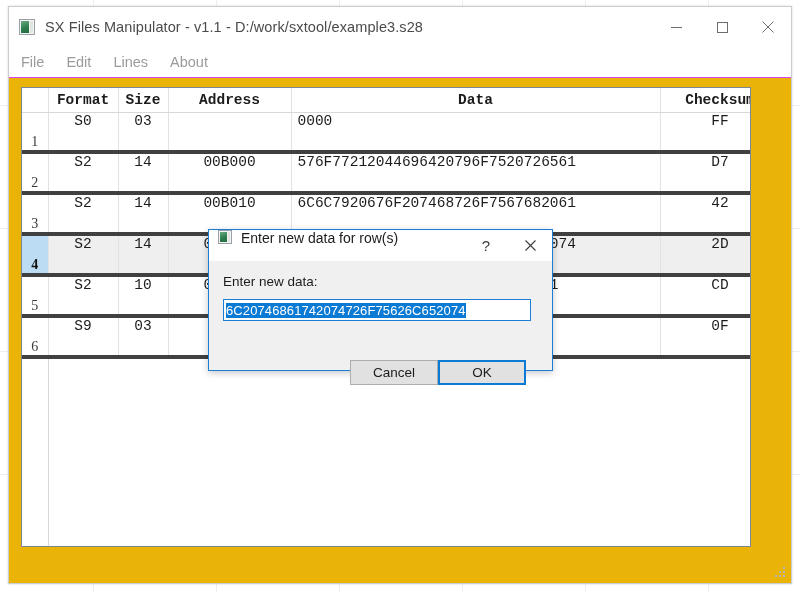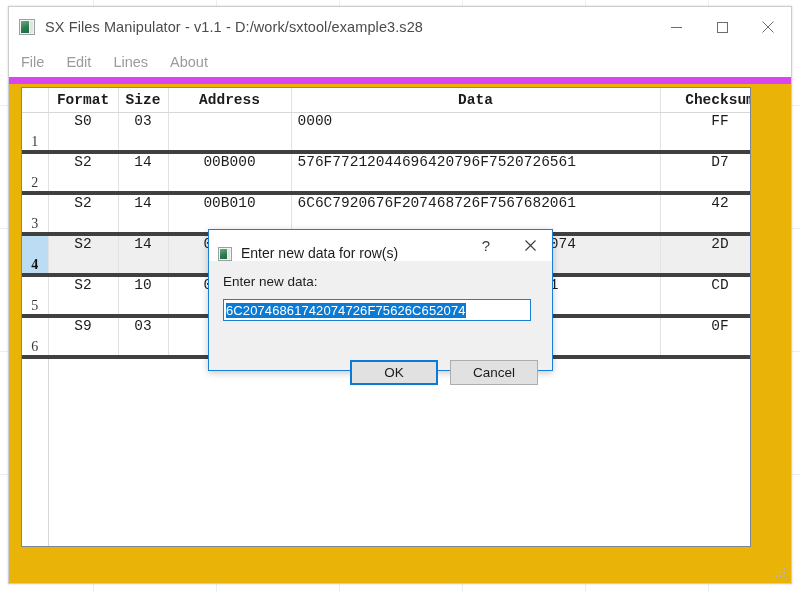--- a/index.html
+++ b/index.html
@@ -77,21 +77,21 @@
     color: #6d6d6d;
   }
   .win-btn svg { display: block; }
 
   #menu-bar {
     height: 30px;
     background: #ffffff;
     display: flex;
     align-items: center;
     padding-left: 12px;
-    border-bottom: 7px solid #d946ef;
+    border-bottom: 1px solid #d946ef;
   }
   .menu-item {
     font-size: 14.5px;
     color: #9b9b9b;
     margin-right: 22px;
     white-space: nowrap;
   }
 
   
   #table-wrap {
@@ -179,21 +179,21 @@
     background: #f0f0f0;
     border: 1px solid #1a7fd4;
     box-sizing: border-box;
     box-shadow: 0 2px 7px rgba(0,0,0,0.22);
   }
   #dlg-title-bar {
     position: relative;
     height: 31px;
     background: #ffffff;
     display: flex;
-    align-items: flex-end;
+    align-items: flex-start;
   }
   .dlg-icon {
     width: 14px; height: 14px;
     margin-left: 9px;
     position: relative;
     flex: none;
     border: 1px solid #9aa0a6;
     background: #f4f4f4;
     box-sizing: border-box;
   }
@@ -398,17 +398,17 @@
           </svg>
       </div>
     </div>
   </div>
   <div id="dlg-body">
     <div id="dlg-label">Enter new data:</div>
     <div id="dlg-input">
       <span>6C20746861742074726F75626C652074</span>
     </div>
     <div id="dlg-actions">
+      <div class="dlg-action secondary">Cancel</div>
       <div class="dlg-action primary">OK</div>
-      <div class="dlg-action secondary">Cancel</div>
     </div>
   </div>
 </div>
 
 </body></html>

